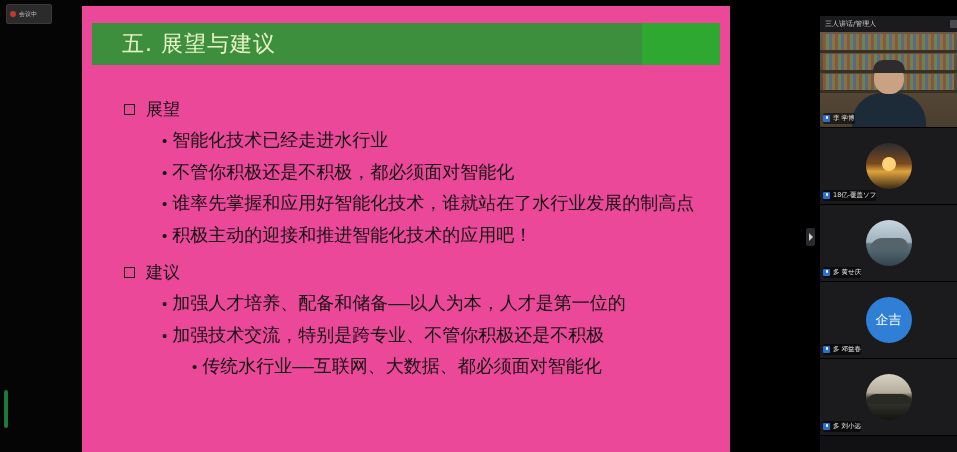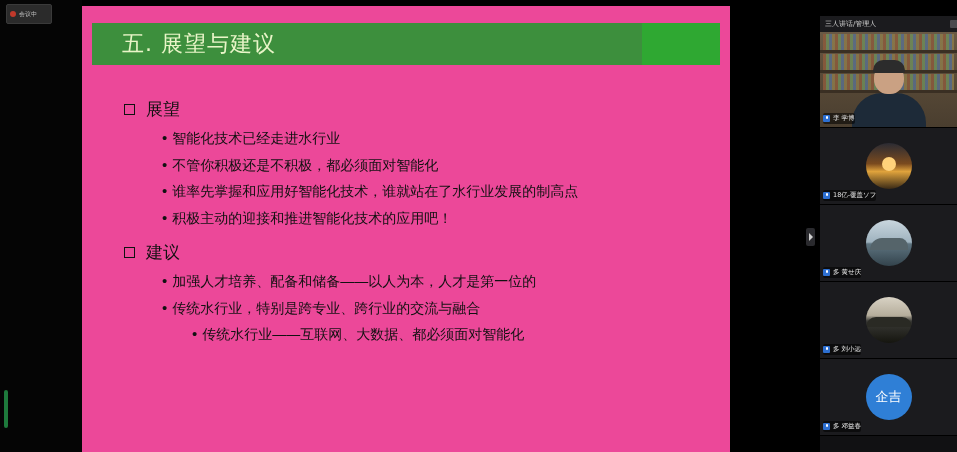--- a/index.html
+++ b/index.html
@@ -99,22 +99,22 @@
   .b-item {
     display: flex; align-items: baseline;
     margin: 9px 0 9px 46px;
   }
   .b-item.deeper { margin-left: 76px; }
   .b-item .bullet {
     font-size: 15px; color: #111;
     margin-right: 5px; line-height: 1;
   }
   .b-item .btxt {
-    font-size: 14px; color: #111;
-    font-family: Liberation Sans, sans-serif;
+    font-size: 18px; color: #111;
+    font-family: Liberation Mono, monospace;
     line-height: 1.25;
   }
 
   
   .rail {
     position: absolute; left: 820px; top: 16px;
     width: 165px; height: 452px;
     background: #111113;
   }
   .rail-head {
@@ -327,21 +327,21 @@
         <div class="h-item">
           <span class="sq"></span>
           <span class="htxt">建议</span>
         </div>
         <div class="b-item">
           <span class="bullet">•</span>
           <span class="btxt">加强人才培养、配备和储备——以人为本，人才是第一位的</span>
         </div>
         <div class="b-item">
           <span class="bullet">•</span>
-          <span class="btxt">传统水行业，特别是跨专业、跨行业的交流与融合</span>
+          <span class="btxt">加强技术交流，特别是跨专业、不管你积极还是不积极</span>
         </div>
         <div class="b-item deeper">
           <span class="bullet">•</span>
           <span class="btxt">传统水行业——互联网、大数据、都必须面对智能化</span>
         </div>
 
       </div>
     </div>
   </div>
 
@@ -395,38 +395,38 @@
         <span class="hill"></span>
       </div>
       <div class="name">
         <span class="mic"></span>
         <span class="nm">多 黄せ庆</span>
       </div>
     </div>
 
     <div class="tile">
       <div class="tile-bg" style="background:#1b1b1e"></div>
+      <div class="avatar av-blue">
+        <span class="init">企吉</span>
+      </div>
+      <div class="name">
+        <span class="mic"></span>
+        <span class="nm">多 邓益春</span>
+      </div>
+    </div>
+
+    <div class="tile">
+      <div class="tile-bg" style="background:#1b1b1e"></div>
       <div class="avatar av-dusk">
         <span class="ridge"></span>
       </div>
       <div class="name">
         <span class="mic"></span>
         <span class="nm">多 刘小远</span>
       </div>
     </div>
 
-    <div class="tile">
-      <div class="tile-bg" style="background:#1b1b1e"></div>
-      <div class="avatar av-blue">
-        <span class="init">企吉</span>
-      </div>
-      <div class="name">
-        <span class="mic"></span>
-        <span class="nm">多 邓益春</span>
-      </div>
-    </div>
-
     <div class="rail-footer">
       <span class="chev"></span>
     </div>
   </div>
 
 </div>
 
 </body></html>

